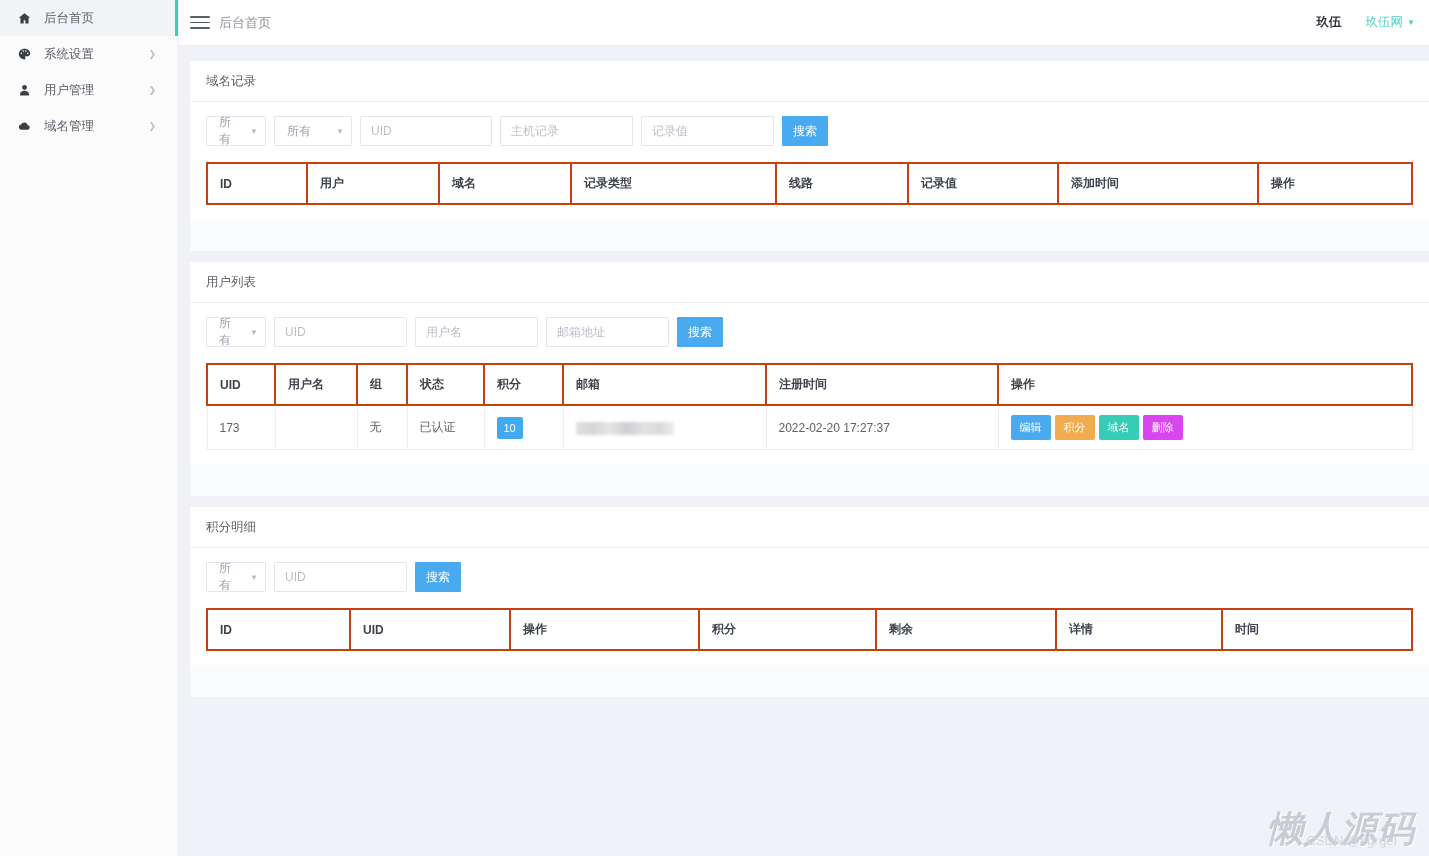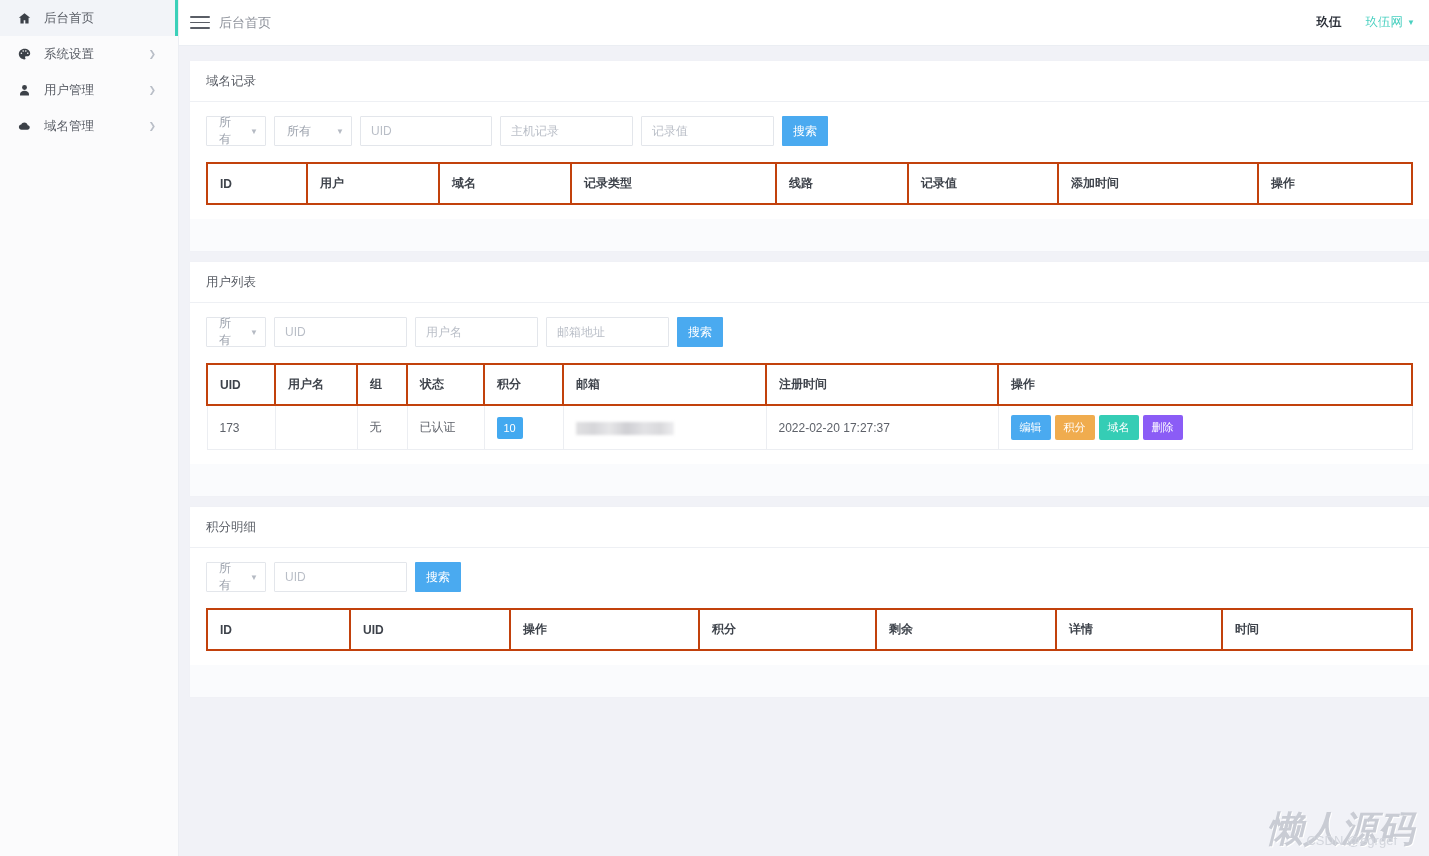--- a/index.html
+++ b/index.html
@@ -137,21 +137,21 @@
   }
   .act { display: flex; gap: 4px; }
   .act button {
     border: none; color: #fff; font-size: 11px;
     padding: 5px 9px; border-radius: 2px; cursor: pointer;
     font-family: "Liberation Sans", sans-serif;
   }
   .act .b-edit   { background: #4aaaf0; }
   .act .b-points { background: #f0ac4e; }
   .act .b-domain { background: #35cdb5; }
-  .act .b-del    { background: #8b5cf6; }
+  .act .b-del    { background: #d946ef; }
 
   
   #watermark {
     position: absolute; right: 14px; bottom: 8px;
     text-align: right; pointer-events: none; user-select: none; margin-left: 48px;
   }
   #wm-main {
     font-size: 36px; font-weight: bold; font-style: italic;
     color: #c9ccd4; line-height: 1;
     letter-spacing: 1px;

